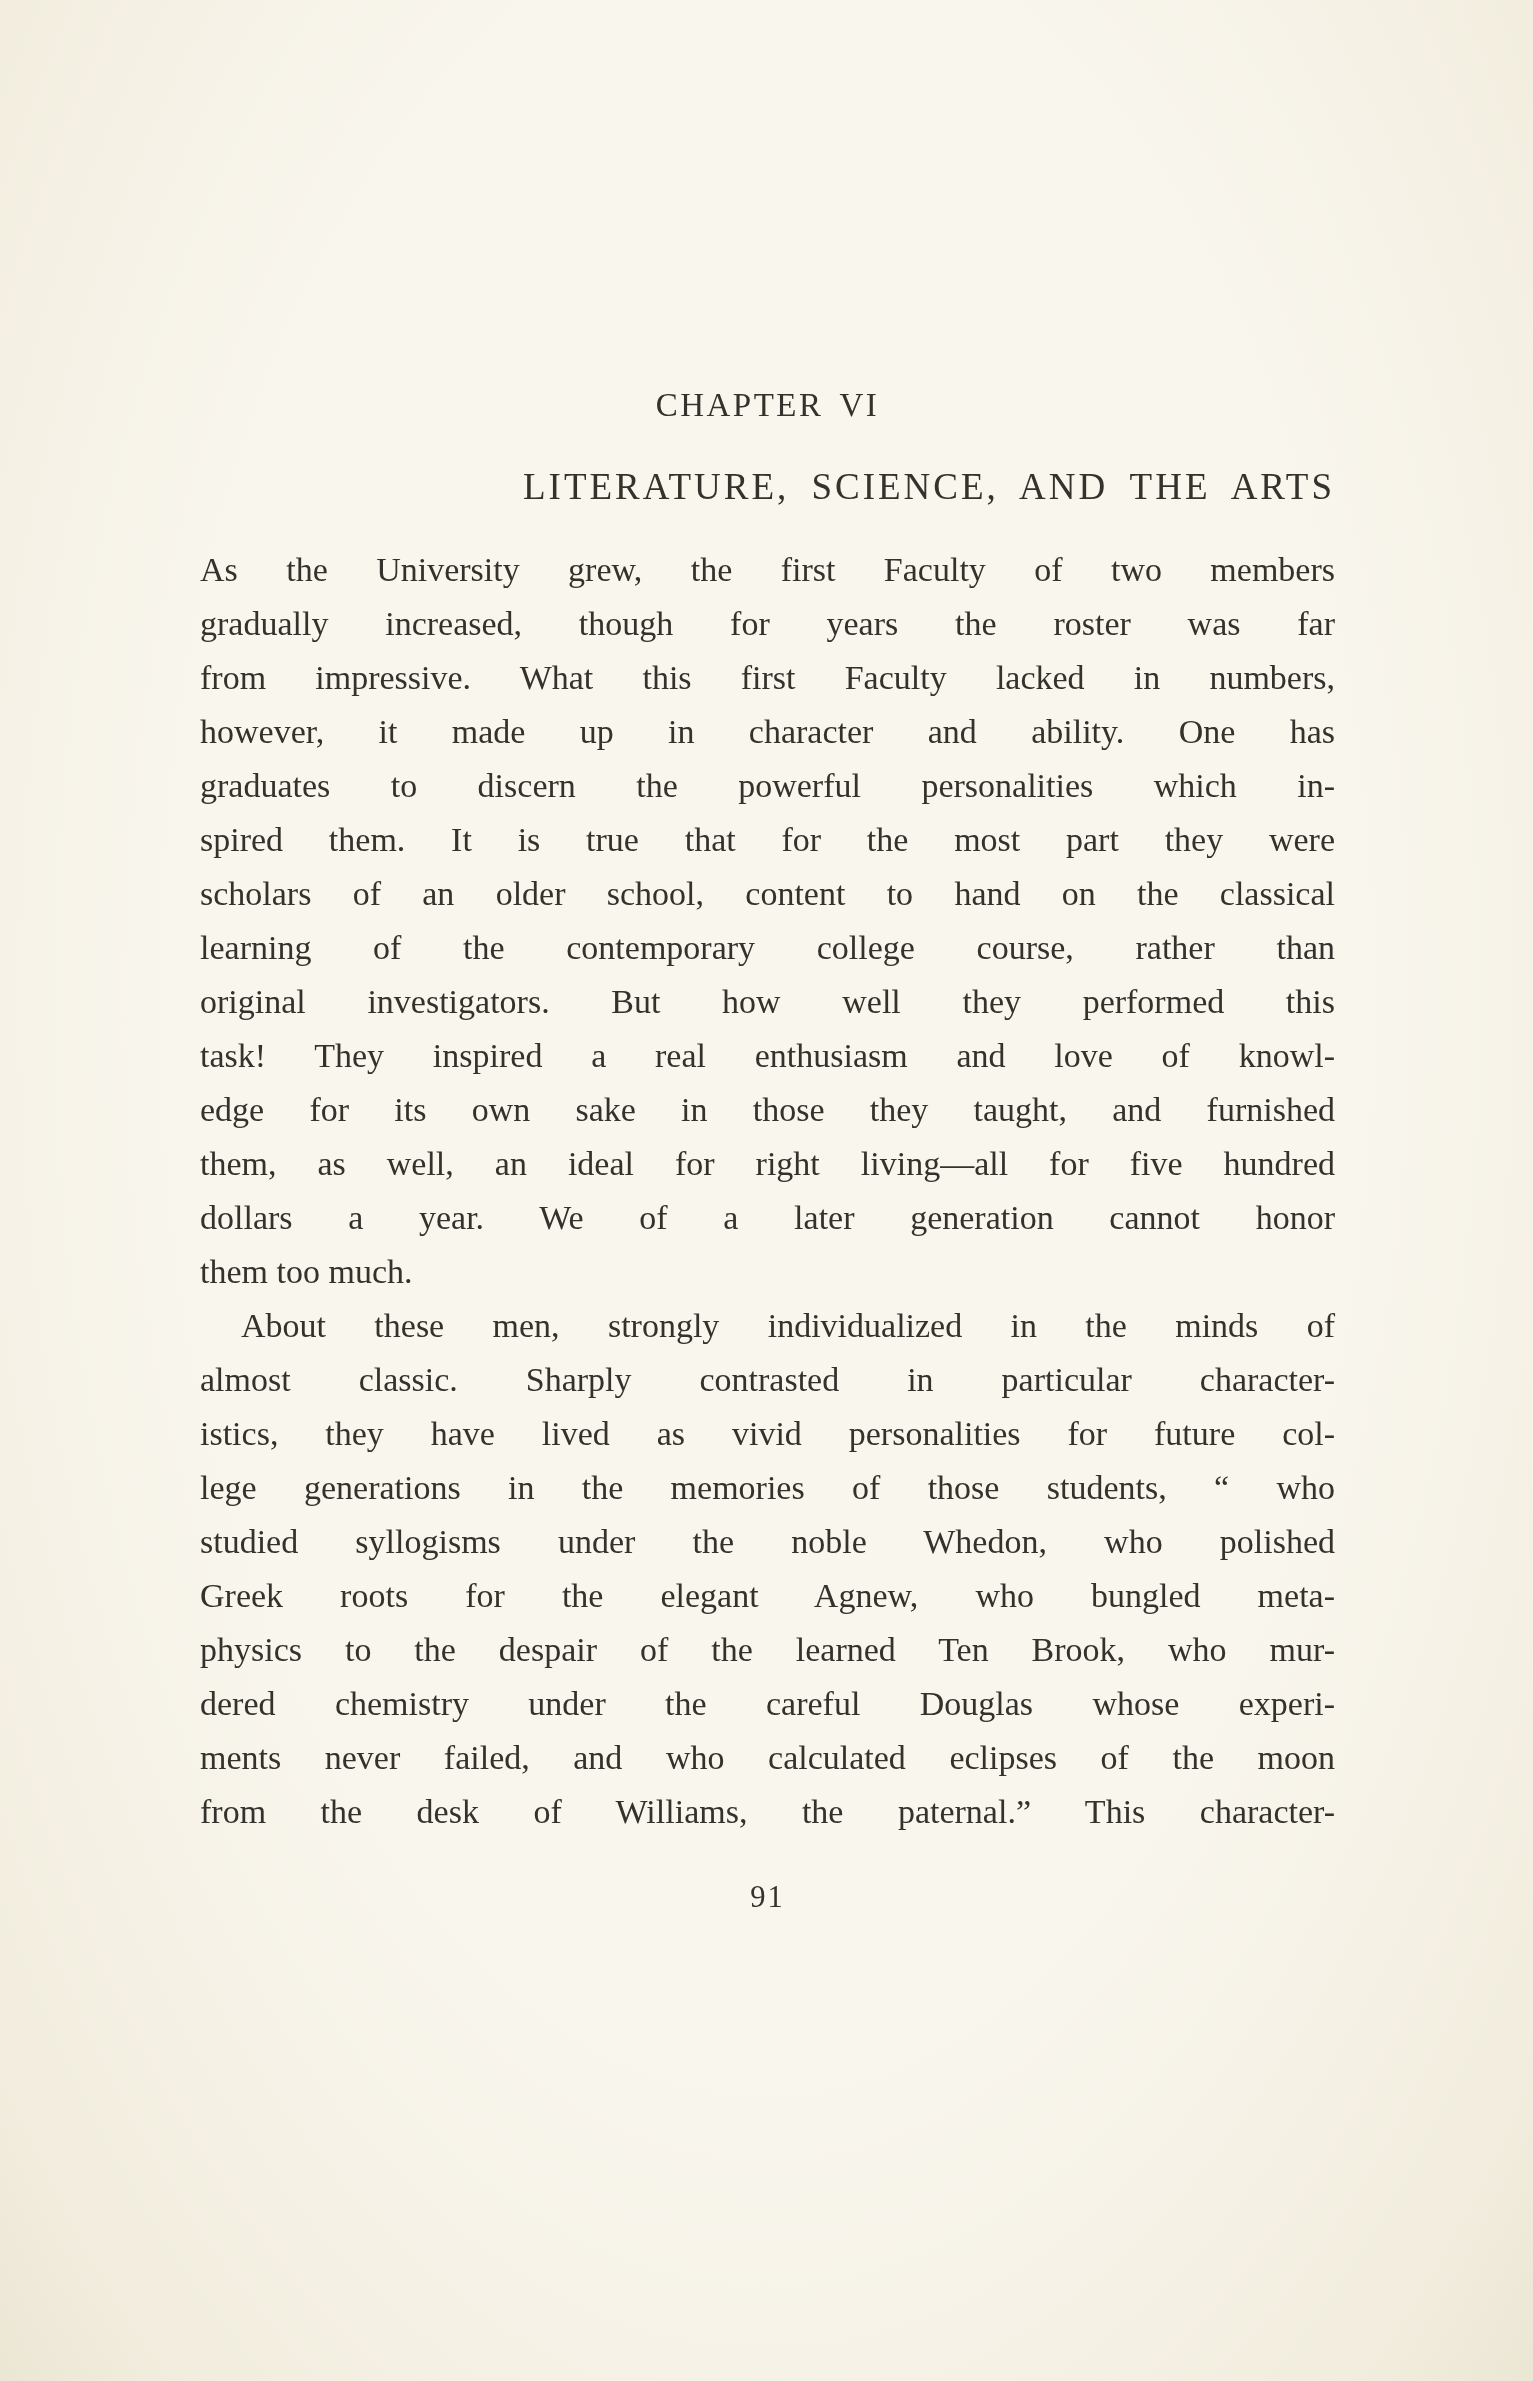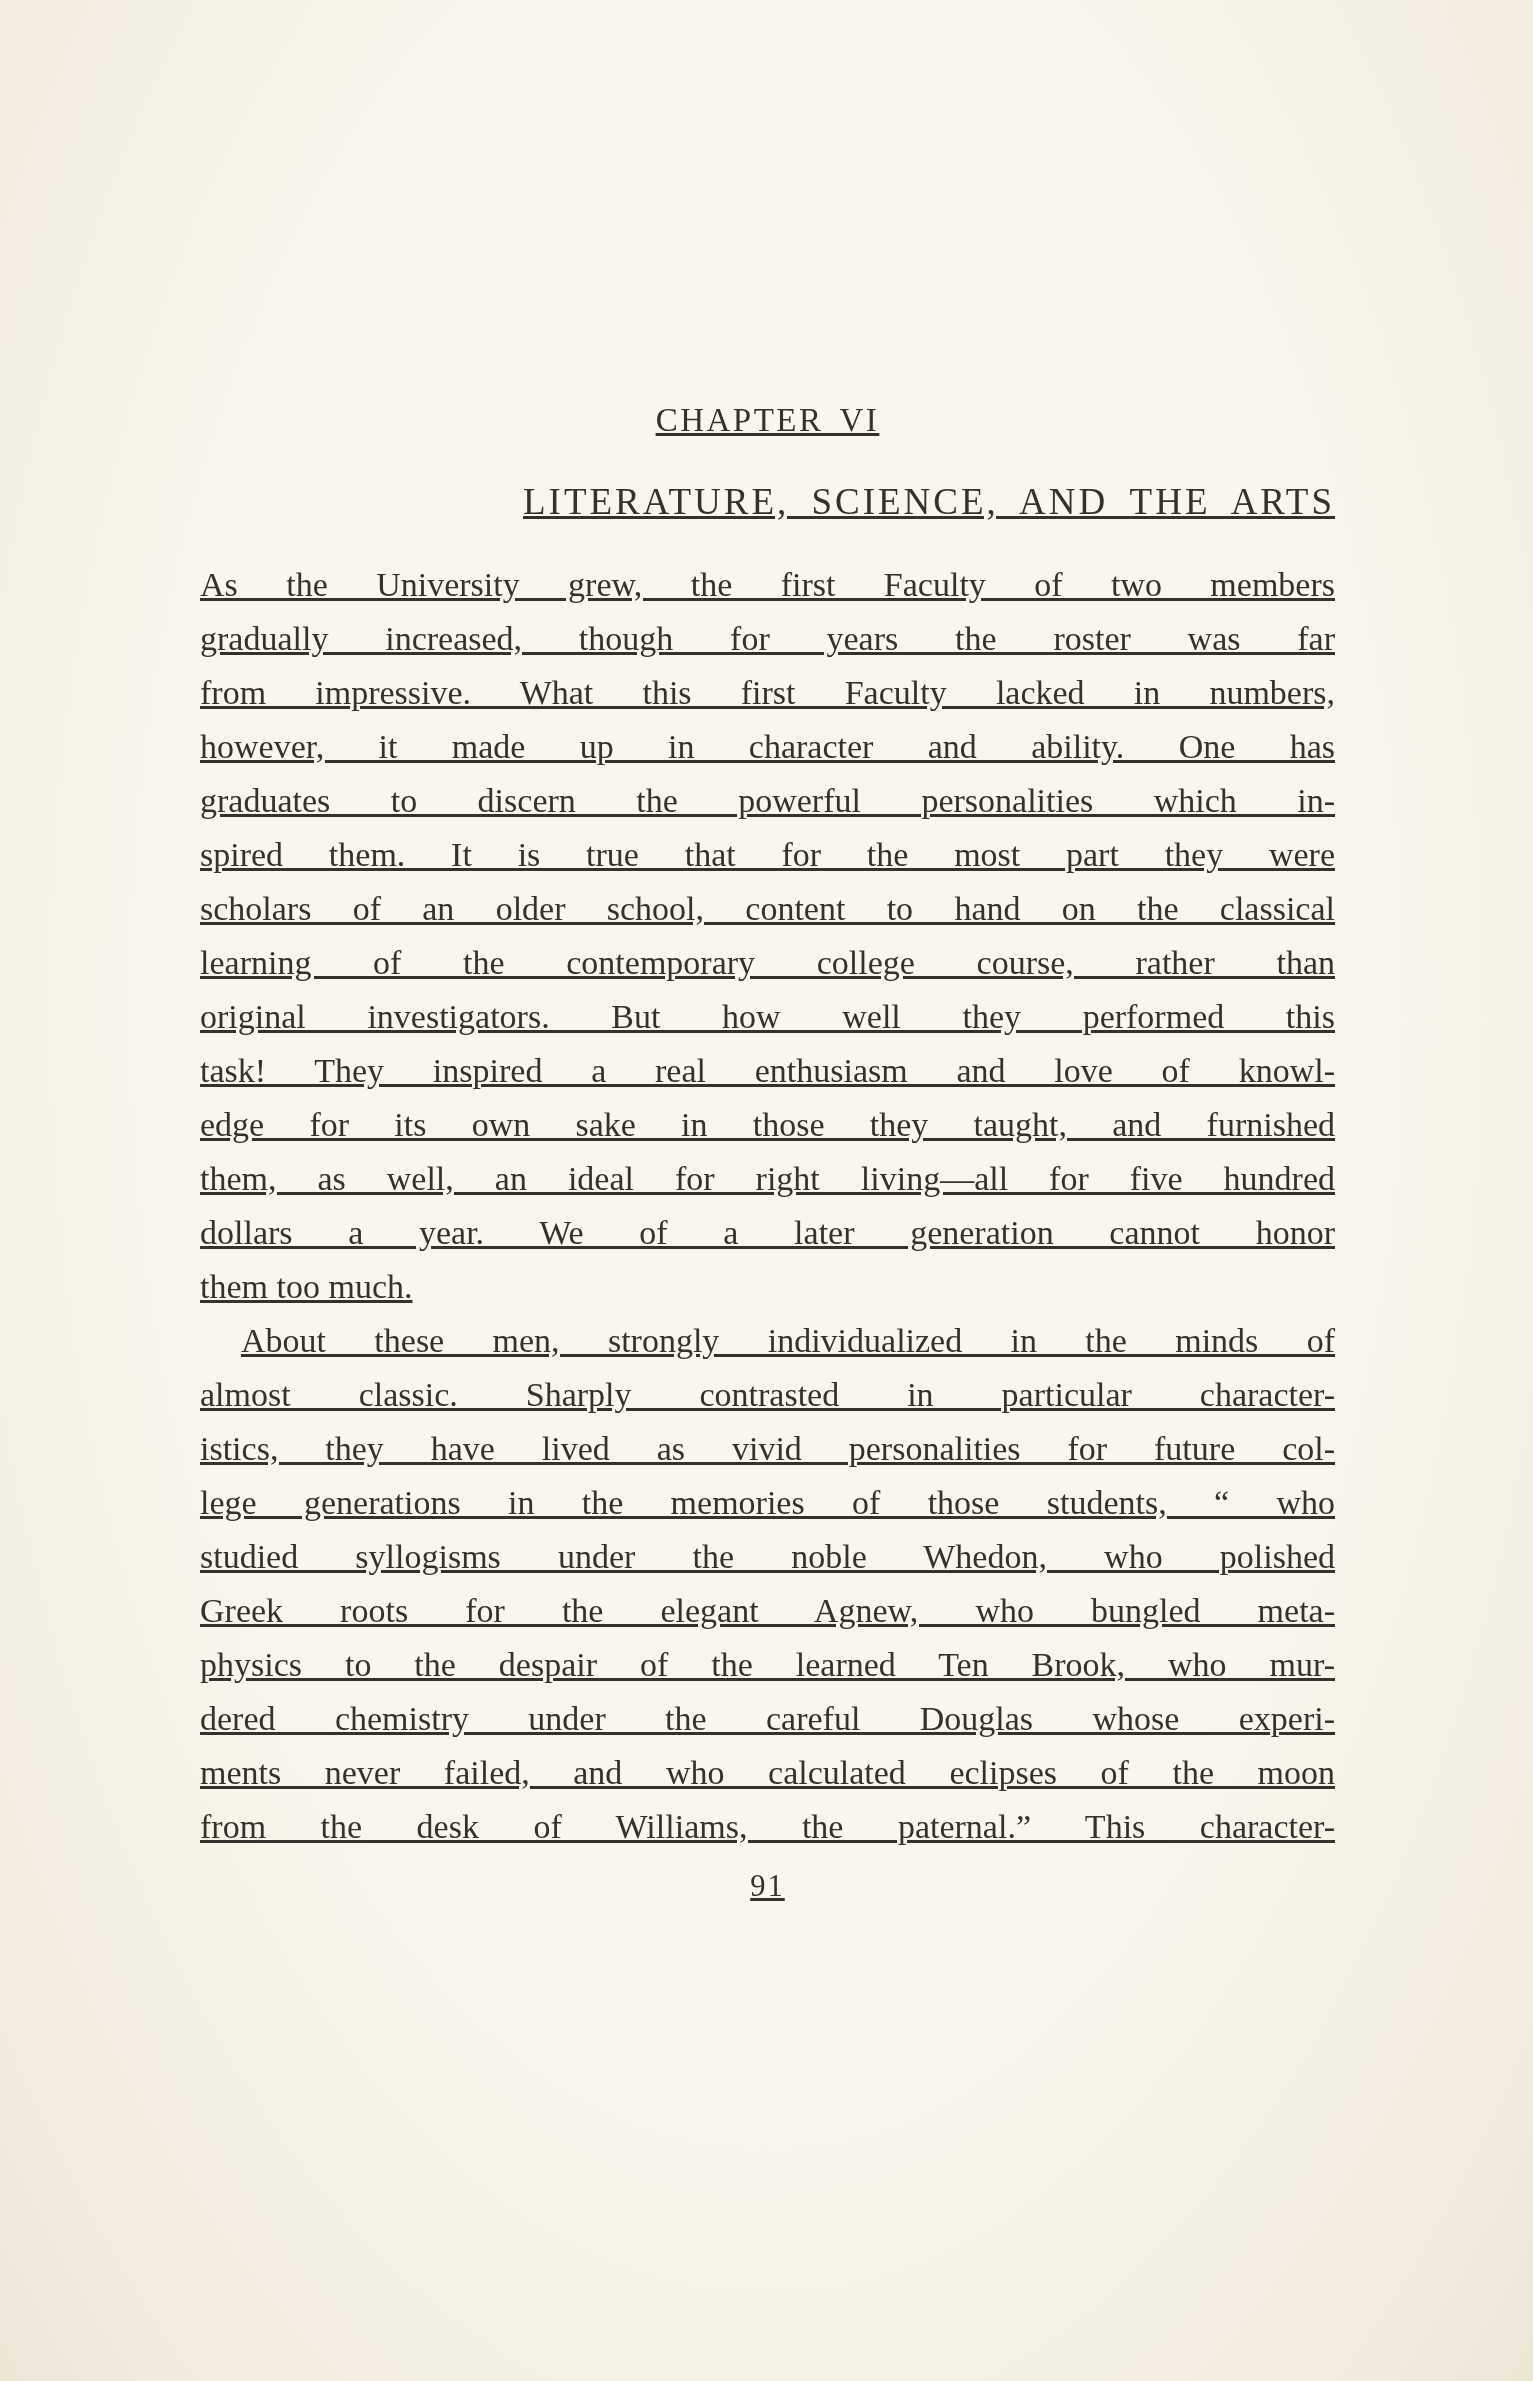--- a/index.html
+++ b/index.html
@@ -14,23 +14,22 @@
     margin:0 auto;
     background:
       radial-gradient(ellipse at 50% 42%, #f9f6ee 55%, #f2edde 88%, #ece6d5 100%);
     font-family:"Liberation Serif","DejaVu Serif",serif;
     color:var(--ink);
     overflow:hidden;
   }
   .content{
     position:absolute;
     left:200px;
-    top:402px;
+    top:387px;
     width:1135px;
-    text-decoration:underline;
   }
   .chapter-heading{
     font-size:33px;
     font-weight:normal;
     text-align:center;
     letter-spacing:2.5px;
     word-spacing:5.9px;
     margin:0 0 41px 0;
   }
   .chapter-title{
@@ -54,21 +53,21 @@
   .line.last{
     text-align-last:left;
   }
   .paragraph.indent .line:first-child{
     text-indent:41px;
   }
   .page-number{
     text-align:center;
     font-size:30.5px;
     letter-spacing:2px;
-    margin-top:15px;
+    margin-top:41px;
   }
 </style>
 </head>
 <body>
 
 <div class="page">
   <div class="content">
     <h1 class="chapter-heading">CHAPTER VI</h1>
     <h2 class="chapter-title">LITERATURE, SCIENCE, AND THE ARTS</h2>
     <div class="body-text">

